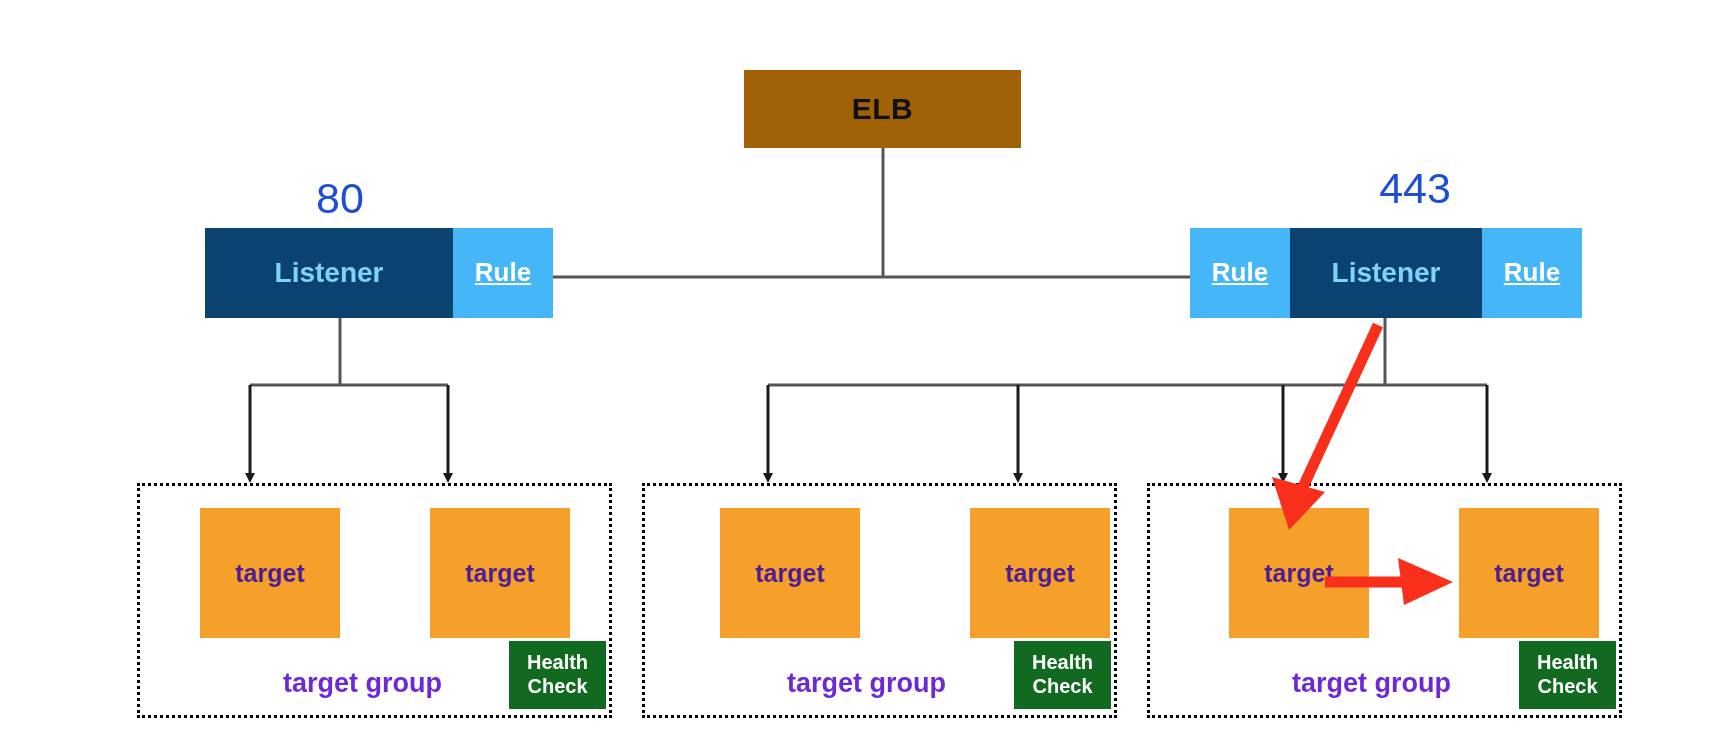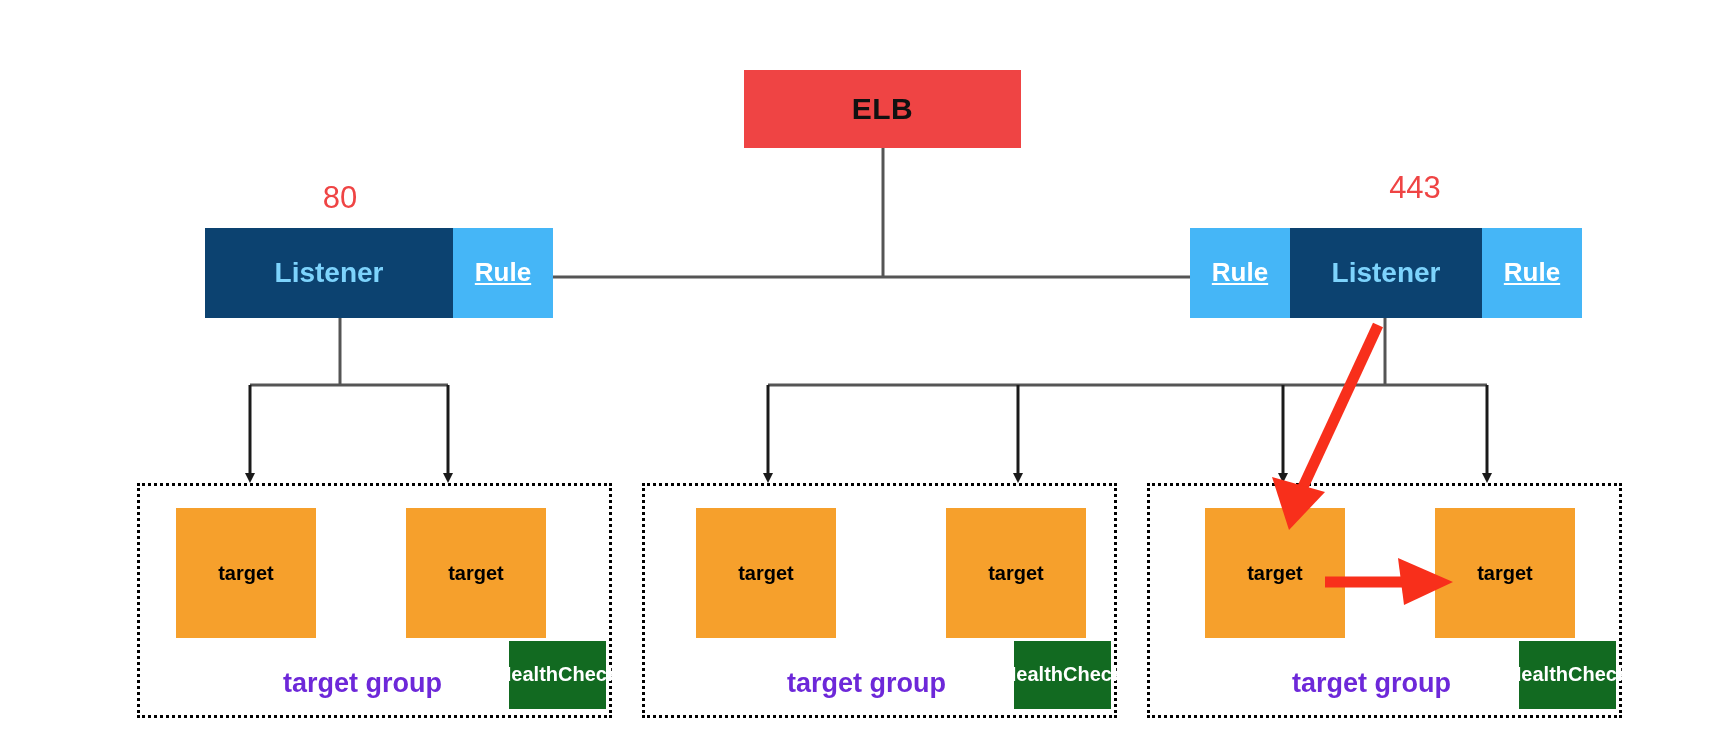--- a/index.html
+++ b/index.html
@@ -31,72 +31,74 @@
     position: absolute;
     box-sizing: border-box;
     display: flex;
     align-items: center;
     justify-content: center;
     text-align: center;
     line-height: 1.12;
     white-space: pre-line;
   }
   .elb-box {
-    background: #ef4444;
+    background: #a16207;
     color: #111111;
     font-size: 30px;
     font-weight: 700;
     letter-spacing: 0.5px;
   }
   .listener-box {
     background: #0C4270;
     color: #7dd3fc;
     font-size: 28px;
     font-weight: 700;
   }
   .rule-box {
     background: #45B6F7;
     color: #ffffff;
     font-size: 26px;
     font-weight: 700;
     text-decoration: underline;
   }
   .port-label {
-    color: #ef4444;
-    font-size: 31px;
+    color: #1d4ed8;
+    font-size: 43px;
     font-weight: 400;
     background: transparent;
   }
   .group-box {
     position: absolute;
     box-sizing: border-box;
     border: 3px dotted #000000;
     background: transparent;
   }
   .target-box {
     background: #F6A02C;
-    color: #000000;
-    font-size: 20px;
+    color: #4c1d95;
+    font-size: 25px;
     font-weight: 700;
+    margin-left: 24px;
   }
   .group-label {
     position: absolute;
     color: #6d28d9;
     font-size: 27px;
     font-weight: 700;
     white-space: nowrap;
   }
   .health-badge {
     position: absolute;
     box-sizing: border-box;
     background: #126A21;
     color: #ffffff;
     font-size: 20px;
     font-weight: 700;
     display: flex;
+    flex-direction: column;
     align-items: center;
     justify-content: center;
     line-height: 1.18;
   }
 </style>
 </head>
 <body>
 
 <div id="diagram-root">
 

